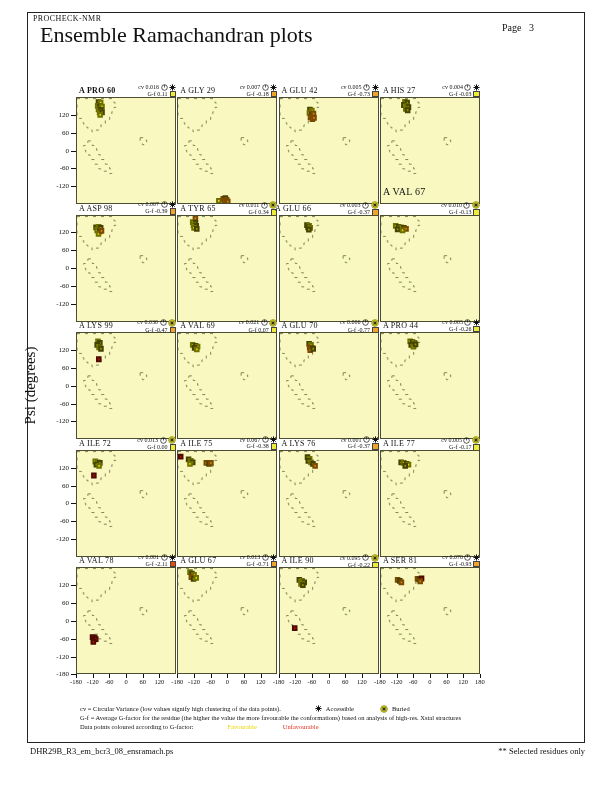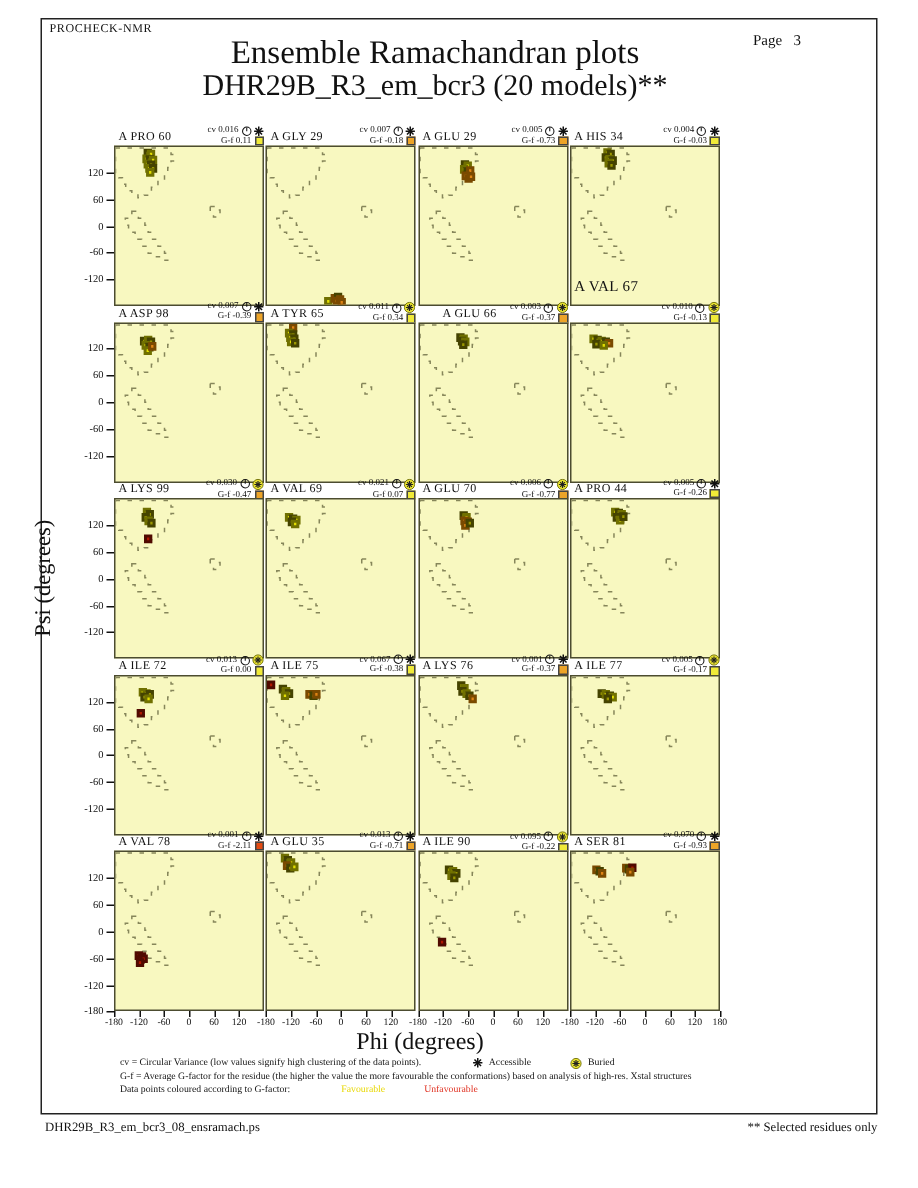--- a/index.html
+++ b/index.html
@@ -1,21 +1,21 @@
 <!DOCTYPE html>
 <html><head>
 <meta charset="utf-8">
 <style>
   html,body{margin:0;padding:0;background:#e8e8e8;}
   #page{position:relative;width:612px;height:792px;background:#ffffff;overflow:hidden;
         font-family:"Liberation Serif","DejaVu Serif",serif;color:#111;}
   #page-border{position:absolute;left:27px;top:12px;width:556px;height:729px;border:1.2px solid #222;}
   #procheck-label{position:absolute;left:33px;top:14px;font-size:8px;letter-spacing:.4px;}
   #page-number{position:absolute;left:502px;top:22px;font-size:10px;word-spacing:5px;}
-  #main-title{position:absolute;left:40px;top:22px;width:500px;text-align:center;font-size:22px;}
+  #main-title{position:absolute;left:40px;top:22px;width:500px;font-size:22px;}
   #sub-title{position:absolute;left:40px;top:46px;width:500px;text-align:center;font-size:20px;}
   #psi-axis-label{position:absolute;left:-30px;top:377px;width:120px;text-align:center;
                   font-size:15px;transform:rotate(-90deg);}
   #phi-axis-label{position:absolute;left:160px;top:686px;width:240px;text-align:center;font-size:16px;}
   #legend-block{position:absolute;left:80px;top:704px;font-size:6.5px;line-height:9px;width:470px;}
   .legend-row{display:flex;align-items:center;gap:4px;white-space:nowrap;}
   .legend-gap{display:inline-block;width:26px;}
   .legend-gap2{display:inline-block;width:18px;}
   #footer-left{position:absolute;left:30px;top:746px;font-size:8.5px;}
   #footer-right{position:absolute;right:27px;top:746px;font-size:8.5px;text-align:right;}
@@ -24,27 +24,25 @@
   svg{display:block;}
 </style>
 </head>
 <body>
 
 <div id="page">
   <div id="page-border"></div>
   <div id="procheck-label">PROCHECK-NMR</div>
   <div id="page-number">Page 3</div>
   <div id="main-title">Ensemble Ramachandran plots</div>
-  <div id="sub-title">DHR29B_R3_em_bcr3 (20 models)**</div>
 
   <div id="psi-axis-label">Psi (degrees)</div>
-  <div id="phi-axis-label">Phi (degrees)</div>
 
   <div id="plot-area">
-      <div style="position:absolute;left:79px;top:86px;font-size:8px;letter-spacing:.3px;white-space:nowrap;">A PRO 60</div>
+      <div style="position:absolute;left:79px;top:86px;font-size:8px;letter-spacing:.3px;white-space:nowrap;font-weight:bold;">A PRO 60</div>
       <div style="position:absolute;left:124px;top:83.5px;width:52px;font-size:6px;line-height:6.5px;">
         <div style="display:flex;justify-content:flex-end;align-items:center;gap:1.5px;">
           <span>cv 0.016</span>
           <svg width="7" height="7" viewBox="0 0 7 7">
             <circle cx="3.5" cy="3.5" r="2.8" fill="none" stroke="#111" stroke-width="0.7"></circle>
             <line x1="3.5" y1="3.5" x2="3.5" y2="1" stroke="#111" stroke-width="0.7"></line>
           </svg>
           <svg width="7" height="7" viewBox="0 0 7 7">
             <g stroke="#111" stroke-width="1">
               <line x1="3.5" y1="0.4" x2="3.5" y2="6.6"></line>
@@ -100,21 +98,21 @@
         <path d="M0,2 L136,2 L136,17 L144,17 L144,32 L136,32 L136,47 L128,47 L128,62 L120,62 L120,77 L104,77 L104,92 L88,92 L88,110 L70,110 L70,116 L55,116 L55,108 L40,108 L40,100 L25,100 L25,85 L17,85 L17,70 L8,70 L8,60 L0,60 Z" fill="none" stroke="#86865a" stroke-width="1" stroke-dasharray="3 5" vector-effect="non-scaling-stroke"></path>
         <path d="M40,147 L56,147 L56,163 L72,163 L72,179 L80,179 L80,195 L88,195 L88,211 L104,211 L104,227 L120,227 L120,243 L128,243 L128,259 L112,259 L112,251 L96,251 L96,243 L80,243 L80,227 L64,227 L64,211 L48,211 L48,195 L32,195 L32,179 L24,179 L24,163 L40,163 Z" fill="none" stroke="#86865a" stroke-width="1" stroke-dasharray="3 5" vector-effect="non-scaling-stroke"></path>
         <path d="M232,136 L248,136 L248,144 L256,144 L256,160 L240,160 L240,152 L232,152 Z" fill="none" stroke="#86865a" stroke-width="1" stroke-dasharray="3 5" vector-effect="non-scaling-stroke"></path>
         <rect x="143.5" y="346.5" width="13" height="13" fill="#e2de00" stroke="#707000" stroke-width="2" vector-effect="non-scaling-stroke"></rect>
         <rect x="159.5" y="339.5" width="13" height="13" fill="#e08414" stroke="#7a4a00" stroke-width="2" vector-effect="non-scaling-stroke"></rect>
         <rect x="167.5" y="336.5" width="13" height="13" fill="#9c9800" stroke="#454300" stroke-width="2" vector-effect="non-scaling-stroke"></rect>
         <rect x="164.5" y="345.5" width="13" height="13" fill="#e08414" stroke="#7a4a00" stroke-width="2" vector-effect="non-scaling-stroke"></rect>
         <rect x="172.5" y="342.5" width="13" height="13" fill="#e08414" stroke="#7a4a00" stroke-width="2" vector-effect="non-scaling-stroke"></rect>
         <rect x="176.5" y="348.5" width="13" height="13" fill="#e08414" stroke="#7a4a00" stroke-width="2" vector-effect="non-scaling-stroke"></rect>
       </svg>
-      <div style="position:absolute;left:281.6px;top:86px;font-size:8px;letter-spacing:.3px;white-space:nowrap;">A GLU 29</div>
+      <div style="position:absolute;left:281.6px;top:86px;font-size:8px;letter-spacing:.3px;white-space:nowrap;">A GLU 42</div>
       <div style="position:absolute;left:326.6px;top:83.5px;width:52px;font-size:6px;line-height:6.5px;">
         <div style="display:flex;justify-content:flex-end;align-items:center;gap:1.5px;">
           <span>cv 0.005</span>
           <svg width="7" height="7" viewBox="0 0 7 7">
             <circle cx="3.5" cy="3.5" r="2.8" fill="none" stroke="#111" stroke-width="0.7"></circle>
             <line x1="3.5" y1="3.5" x2="3.5" y2="1" stroke="#111" stroke-width="0.7"></line>
           </svg>
           <svg width="7" height="7" viewBox="0 0 7 7">
             <g stroke="#111" stroke-width="1">
               <line x1="3.5" y1="0.4" x2="3.5" y2="6.6"></line>
@@ -135,21 +133,21 @@
         <path d="M232,136 L248,136 L248,144 L256,144 L256,160 L240,160 L240,152 L232,152 Z" fill="none" stroke="#86865a" stroke-width="1" stroke-dasharray="3 5" vector-effect="non-scaling-stroke"></path>
         <rect x="103.5" y="33.5" width="13" height="13" fill="#9c9800" stroke="#454300" stroke-width="2" vector-effect="non-scaling-stroke"></rect>
         <rect x="110.5" y="36.5" width="13" height="13" fill="#e2de00" stroke="#707000" stroke-width="2" vector-effect="non-scaling-stroke"></rect>
         <rect x="101.5" y="44.5" width="13" height="13" fill="#e2de00" stroke="#707000" stroke-width="2" vector-effect="non-scaling-stroke"></rect>
         <rect x="109.5" y="49.5" width="13" height="13" fill="#9c9800" stroke="#454300" stroke-width="2" vector-effect="non-scaling-stroke"></rect>
         <rect x="116.5" y="47.5" width="13" height="13" fill="#e08414" stroke="#7a4a00" stroke-width="2" vector-effect="non-scaling-stroke"></rect>
         <rect x="105.5" y="59.5" width="13" height="13" fill="#e08414" stroke="#7a4a00" stroke-width="2" vector-effect="non-scaling-stroke"></rect>
         <rect x="112.5" y="65.5" width="13" height="13" fill="#e08414" stroke="#7a4a00" stroke-width="2" vector-effect="non-scaling-stroke"></rect>
         <rect x="118.5" y="61.5" width="13" height="13" fill="#e08414" stroke="#7a4a00" stroke-width="2" vector-effect="non-scaling-stroke"></rect>
       </svg>
-      <div style="position:absolute;left:382.9px;top:86px;font-size:8px;letter-spacing:.3px;white-space:nowrap;">A HIS 34</div>
+      <div style="position:absolute;left:382.9px;top:86px;font-size:8px;letter-spacing:.3px;white-space:nowrap;">A HIS 27</div>
       <div style="position:absolute;left:427.9px;top:83.5px;width:52px;font-size:6px;line-height:6.5px;">
         <div style="display:flex;justify-content:flex-end;align-items:center;gap:1.5px;">
           <span>cv 0.004</span>
           <svg width="7" height="7" viewBox="0 0 7 7">
             <circle cx="3.5" cy="3.5" r="2.8" fill="none" stroke="#111" stroke-width="0.7"></circle>
             <line x1="3.5" y1="3.5" x2="3.5" y2="1" stroke="#111" stroke-width="0.7"></line>
           </svg>
           <svg width="7" height="7" viewBox="0 0 7 7">
             <g stroke="#111" stroke-width="1">
               <line x1="3.5" y1="0.4" x2="3.5" y2="6.6"></line>
@@ -238,21 +236,21 @@
         <path d="M40,147 L56,147 L56,163 L72,163 L72,179 L80,179 L80,195 L88,195 L88,211 L104,211 L104,227 L120,227 L120,243 L128,243 L128,259 L112,259 L112,251 L96,251 L96,243 L80,243 L80,227 L64,227 L64,211 L48,211 L48,195 L32,195 L32,179 L24,179 L24,163 L40,163 Z" fill="none" stroke="#86865a" stroke-width="1" stroke-dasharray="3 5" vector-effect="non-scaling-stroke"></path>
         <path d="M232,136 L248,136 L248,144 L256,144 L256,160 L240,160 L240,152 L232,152 Z" fill="none" stroke="#86865a" stroke-width="1" stroke-dasharray="3 5" vector-effect="non-scaling-stroke"></path>
         <rect x="57.5" y="1.5" width="13" height="13" fill="#e08414" stroke="#7a4a00" stroke-width="2" vector-effect="non-scaling-stroke"></rect>
         <rect x="47.5" y="14.5" width="13" height="13" fill="#e2de00" stroke="#707000" stroke-width="2" vector-effect="non-scaling-stroke"></rect>
         <rect x="57.5" y="17.5" width="13" height="13" fill="#9c9800" stroke="#454300" stroke-width="2" vector-effect="non-scaling-stroke"></rect>
         <rect x="50.5" y="24.5" width="13" height="13" fill="#e2de00" stroke="#707000" stroke-width="2" vector-effect="non-scaling-stroke"></rect>
         <rect x="60.5" y="27.5" width="13" height="13" fill="#9c9800" stroke="#454300" stroke-width="2" vector-effect="non-scaling-stroke"></rect>
         <rect x="52.5" y="34.5" width="13" height="13" fill="#e2de00" stroke="#707000" stroke-width="2" vector-effect="non-scaling-stroke"></rect>
         <rect x="62.5" y="37.5" width="13" height="13" fill="#9c9800" stroke="#454300" stroke-width="2" vector-effect="non-scaling-stroke"></rect>
       </svg>
-      <div style="position:absolute;left:295px;top:203.6px;font-size:8px;letter-spacing:.3px;white-space:nowrap;">A GLU 66</div>
+      <div style="position:absolute;left:275px;top:203.6px;font-size:8px;letter-spacing:.3px;white-space:nowrap;">A GLU 66</div>
       <div style="position:absolute;left:326.6px;top:201.1px;width:52px;font-size:6px;line-height:6.5px;">
         <div style="display:flex;justify-content:flex-end;align-items:center;gap:1.5px;">
           <span>cv 0.003</span>
           <svg width="7" height="7" viewBox="0 0 7 7">
             <circle cx="3.5" cy="3.5" r="2.8" fill="none" stroke="#111" stroke-width="0.7"></circle>
             <line x1="3.5" y1="3.5" x2="3.5" y2="1" stroke="#111" stroke-width="0.7"></line>
           </svg>
           <svg width="8" height="8" viewBox="0 0 8 8">
             <circle cx="4" cy="4" r="3.4" fill="#ece631" stroke="#6b6b00" stroke-width="0.6"></circle>
             <g stroke="#222" stroke-width="0.8">
@@ -607,21 +605,21 @@
       <svg viewBox="0 0 360 360" preserveAspectRatio="none" style="position:absolute;left:76px;top:567.4px;width:100px;height:107px;box-sizing:border-box;border:1px solid #4c4c30;background:#f8f8c0;">
         <path d="M0,2 L136,2 L136,17 L144,17 L144,32 L136,32 L136,47 L128,47 L128,62 L120,62 L120,77 L104,77 L104,92 L88,92 L88,110 L70,110 L70,116 L55,116 L55,108 L40,108 L40,100 L25,100 L25,85 L17,85 L17,70 L8,70 L8,60 L0,60 Z" fill="none" stroke="#86865a" stroke-width="1" stroke-dasharray="3 5" vector-effect="non-scaling-stroke"></path>
         <path d="M40,147 L56,147 L56,163 L72,163 L72,179 L80,179 L80,195 L88,195 L88,211 L104,211 L104,227 L120,227 L120,243 L128,243 L128,259 L112,259 L112,251 L96,251 L96,243 L80,243 L80,227 L64,227 L64,211 L48,211 L48,195 L32,195 L32,179 L24,179 L24,163 L40,163 Z" fill="none" stroke="#86865a" stroke-width="1" stroke-dasharray="3 5" vector-effect="non-scaling-stroke"></path>
         <path d="M232,136 L248,136 L248,144 L256,144 L256,160 L240,160 L240,152 L232,152 Z" fill="none" stroke="#86865a" stroke-width="1" stroke-dasharray="3 5" vector-effect="non-scaling-stroke"></path>
         <rect x="50.5" y="230.5" width="13" height="13" fill="#b01800" stroke="#500a00" stroke-width="2" vector-effect="non-scaling-stroke"></rect>
         <rect x="58.5" y="232.5" width="13" height="13" fill="#b01800" stroke="#500a00" stroke-width="2" vector-effect="non-scaling-stroke"></rect>
         <rect x="54.5" y="239.5" width="13" height="13" fill="#b01800" stroke="#500a00" stroke-width="2" vector-effect="non-scaling-stroke"></rect>
         <rect x="62.5" y="237.5" width="13" height="13" fill="#b01800" stroke="#500a00" stroke-width="2" vector-effect="non-scaling-stroke"></rect>
         <rect x="53.5" y="246.5" width="13" height="13" fill="#b01800" stroke="#500a00" stroke-width="2" vector-effect="non-scaling-stroke"></rect>
       </svg>
-      <div style="position:absolute;left:180.3px;top:556.4px;font-size:8px;letter-spacing:.3px;white-space:nowrap;">A GLU 35</div>
+      <div style="position:absolute;left:180.3px;top:556.4px;font-size:8px;letter-spacing:.3px;white-space:nowrap;">A GLU 67</div>
       <div style="position:absolute;left:225.3px;top:553.9px;width:52px;font-size:6px;line-height:6.5px;">
         <div style="display:flex;justify-content:flex-end;align-items:center;gap:1.5px;">
           <span>cv 0.013</span>
           <svg width="7" height="7" viewBox="0 0 7 7">
             <circle cx="3.5" cy="3.5" r="2.8" fill="none" stroke="#111" stroke-width="0.7"></circle>
             <line x1="3.5" y1="3.5" x2="3.5" y2="1" stroke="#111" stroke-width="0.7"></line>
           </svg>
           <svg width="7" height="7" viewBox="0 0 7 7">
             <g stroke="#111" stroke-width="1">
               <line x1="3.5" y1="0.4" x2="3.5" y2="6.6"></line>

